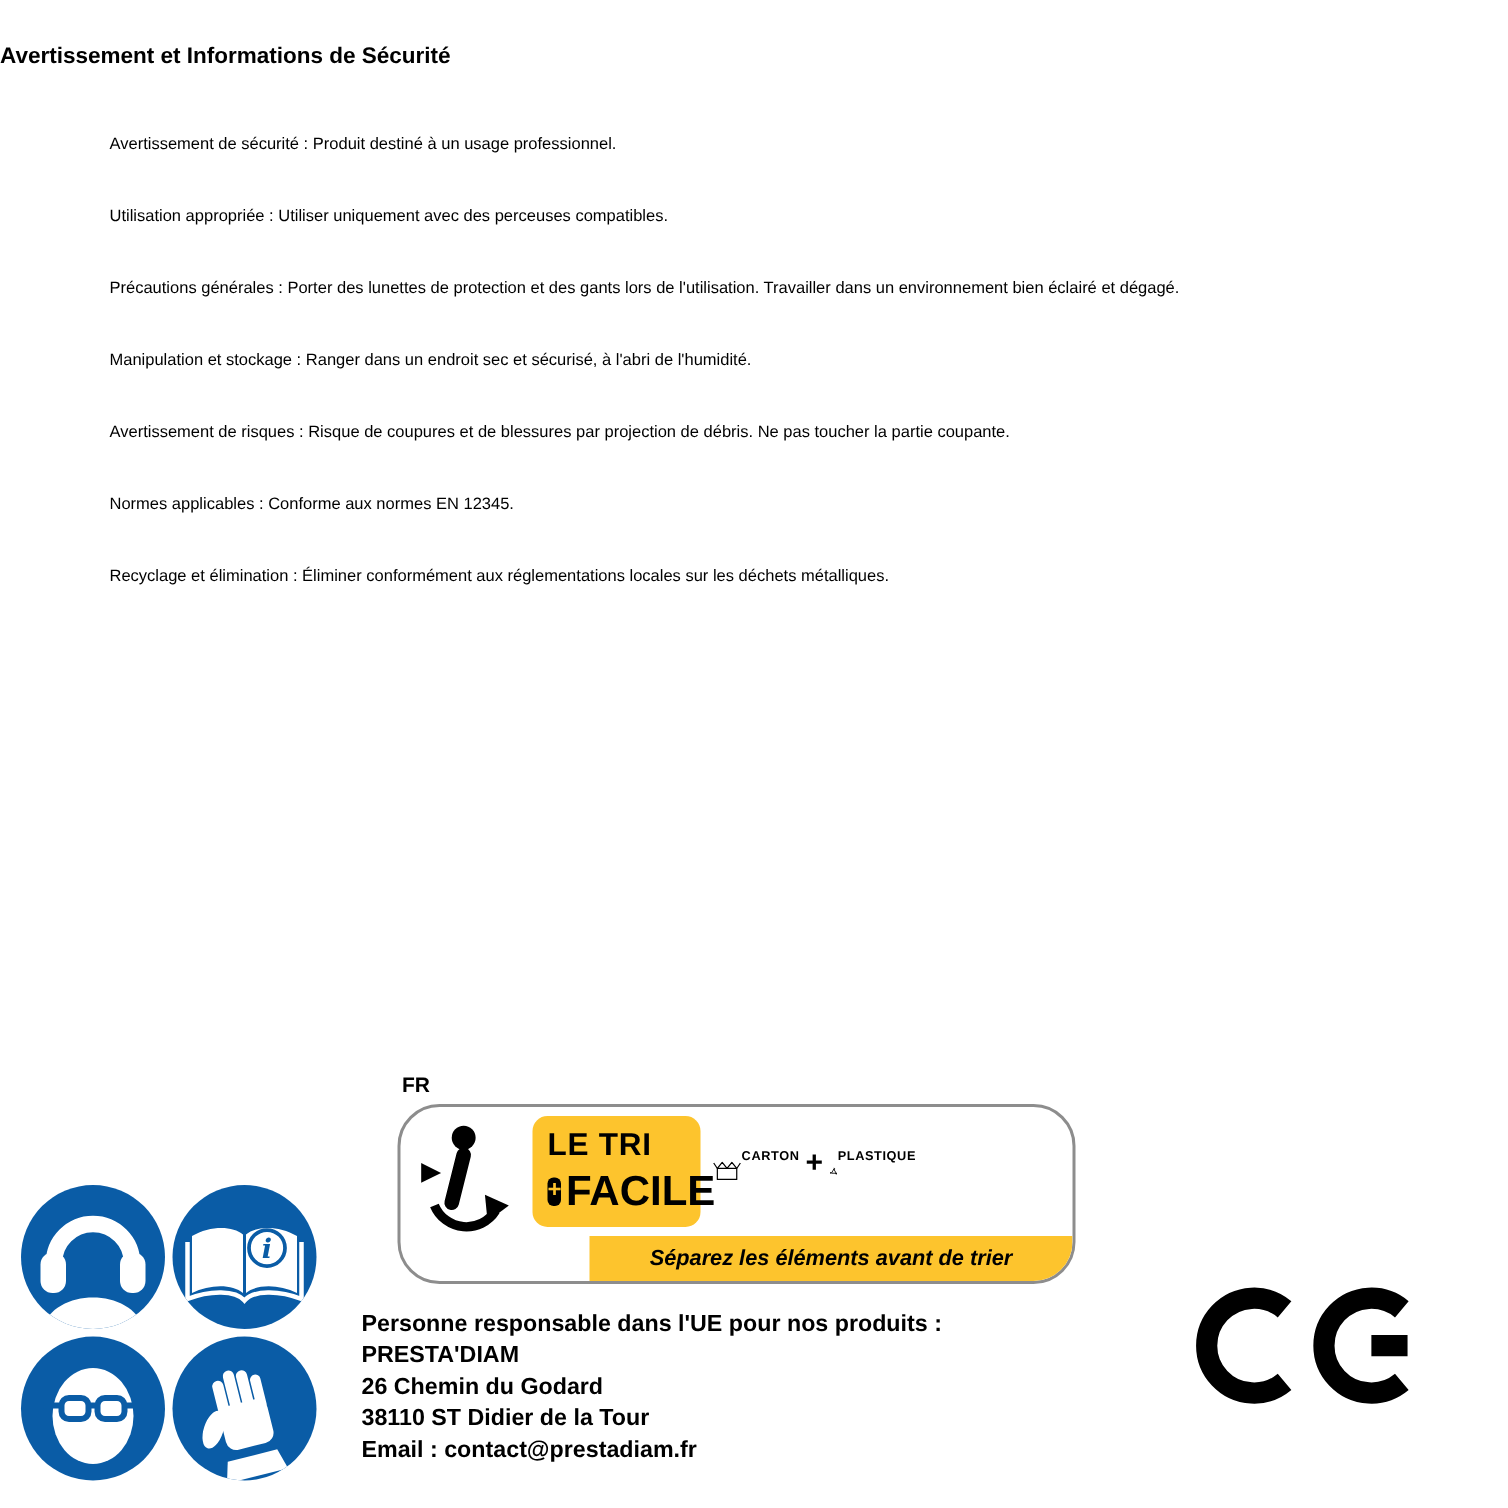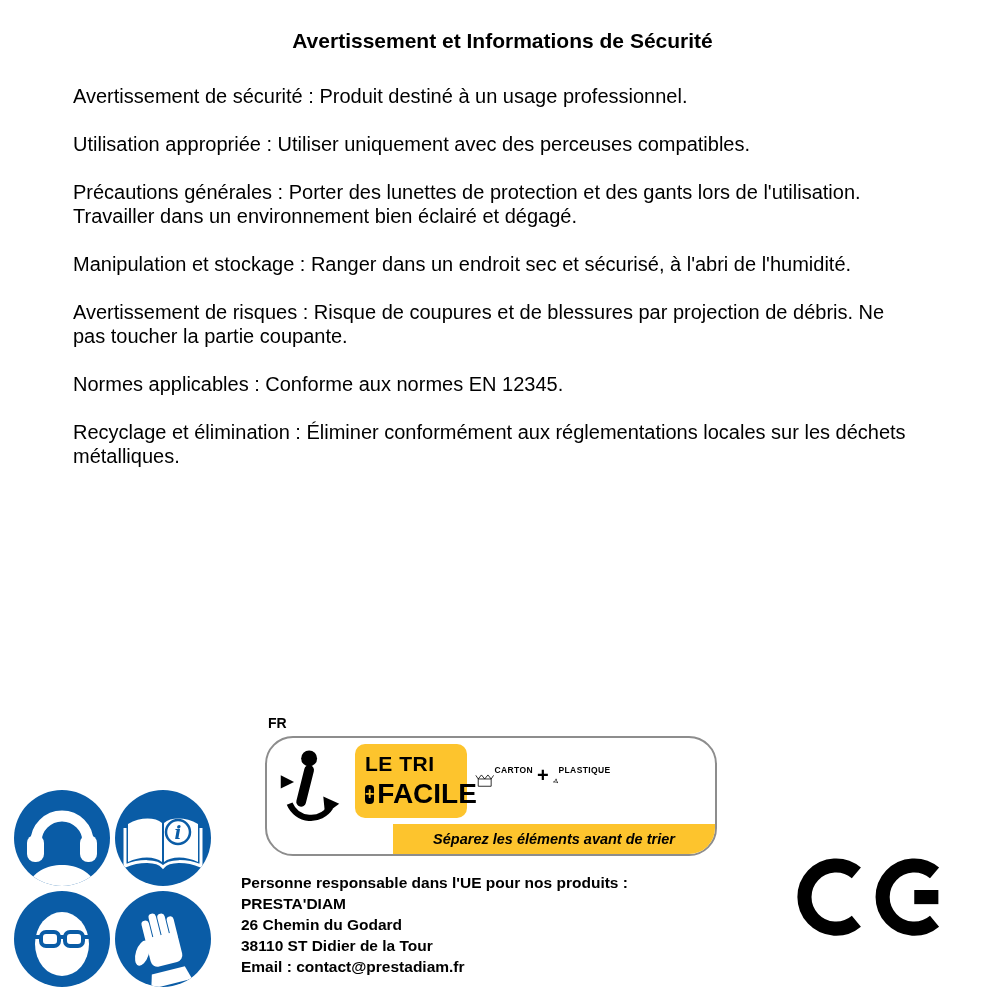--- a/index.html
+++ b/index.html
@@ -5,26 +5,26 @@
   :root{
     --blue:#0a5ca6;
     --yellow:#fdc42d;
   }
   html,body{margin:0;padding:0;background:#fff;}
   .page{
     position:relative;width:1005px;height:1005px;background:#fff;
     font-family:"Liberation Sans",sans-serif;color:#000;overflow:hidden;
   }
   .title{
-    position:absolute;top:29px;left:0;width:100%;text-align:center;
-    font-size:21px;font-weight:bold;
+    position:absolute;top:29px;left:0;width:100%;text-align:left;
+    font-size:15px;font-weight:bold;
   }
   .body-text{
     position:absolute;top:84px;left:73px;width:845px;
-    font-size:20px;line-height:24px;
+    font-size:11px;line-height:24px;
   }
   .body-text p{margin:0 0 24px 0;}
 
   
   .pictos{
     position:absolute;left:14px;top:790px;
     display:grid;grid-template-columns:96px 96px;grid-gap:5px;
   }
   .picto{
     width:96px;height:96px;border-radius:50%;background:var(--blue);

